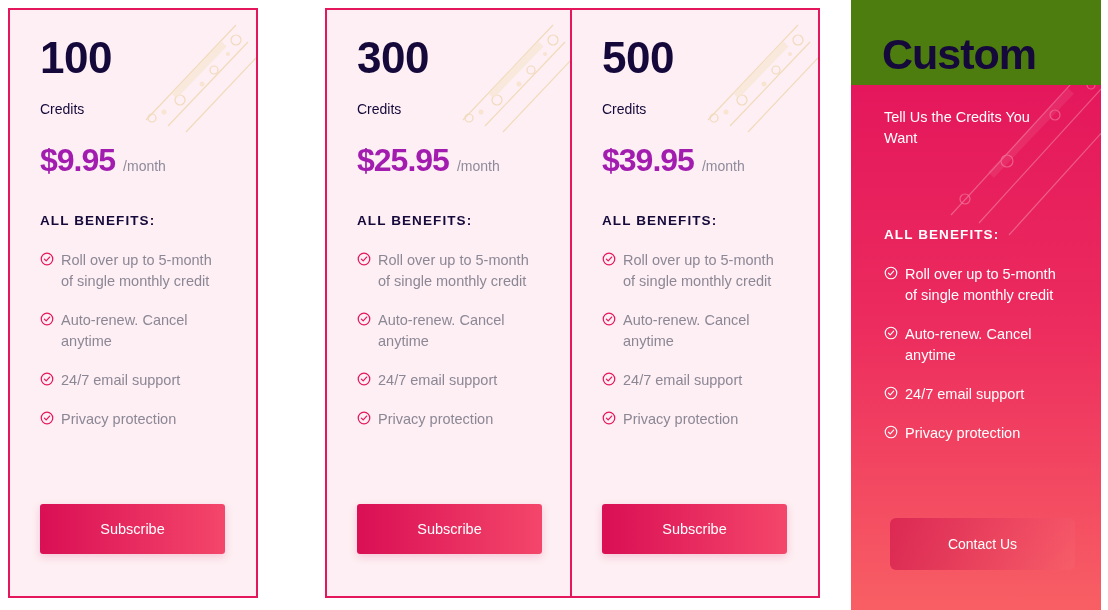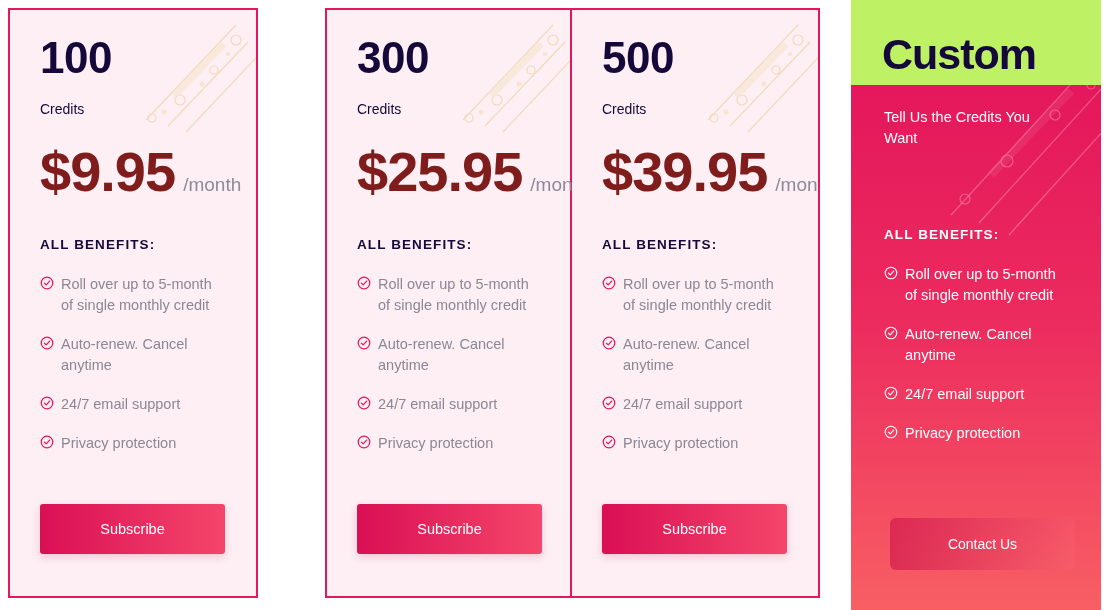--- a/index.html
+++ b/index.html
@@ -67,30 +67,30 @@
     line-height: 1;
   }
 
   .price-row {
     margin-top: 28px;
     display: flex;
     align-items: baseline;
   }
 
   .price-amount {
-    font-size: 56px;
+    font-size: 32px;
     font-weight: bold;
-    color: #7f1d1d;
+    color: #a21caf;
     letter-spacing: -1px;
     line-height: 1;
   }
 
   .price-period {
     margin-left: 8px;
-    font-size: 19px;
+    font-size: 14px;
     color: #8f8a9b;
   }
 
   .benefits-title {
     margin-top: 37px;
     font-size: 13.5px;
     font-weight: bold;
     color: #15093b;
     letter-spacing: 1.1px;
   }
@@ -143,21 +143,21 @@
     left: 851px;
     width: 250px;
     height: 610px;
     overflow: hidden;
     background: #fdf5f7;
   }
 
   .custom-head {
     position: relative;
     height: 85px;
-    background: #bef264;
+    background: #4d7c0f;
     z-index: 3;
   }
 
   .custom-title {
     position: absolute;
     left: 31px;
     top: 33px;
     font-size: 43px;
     font-weight: bold;
     color: #15093b;

